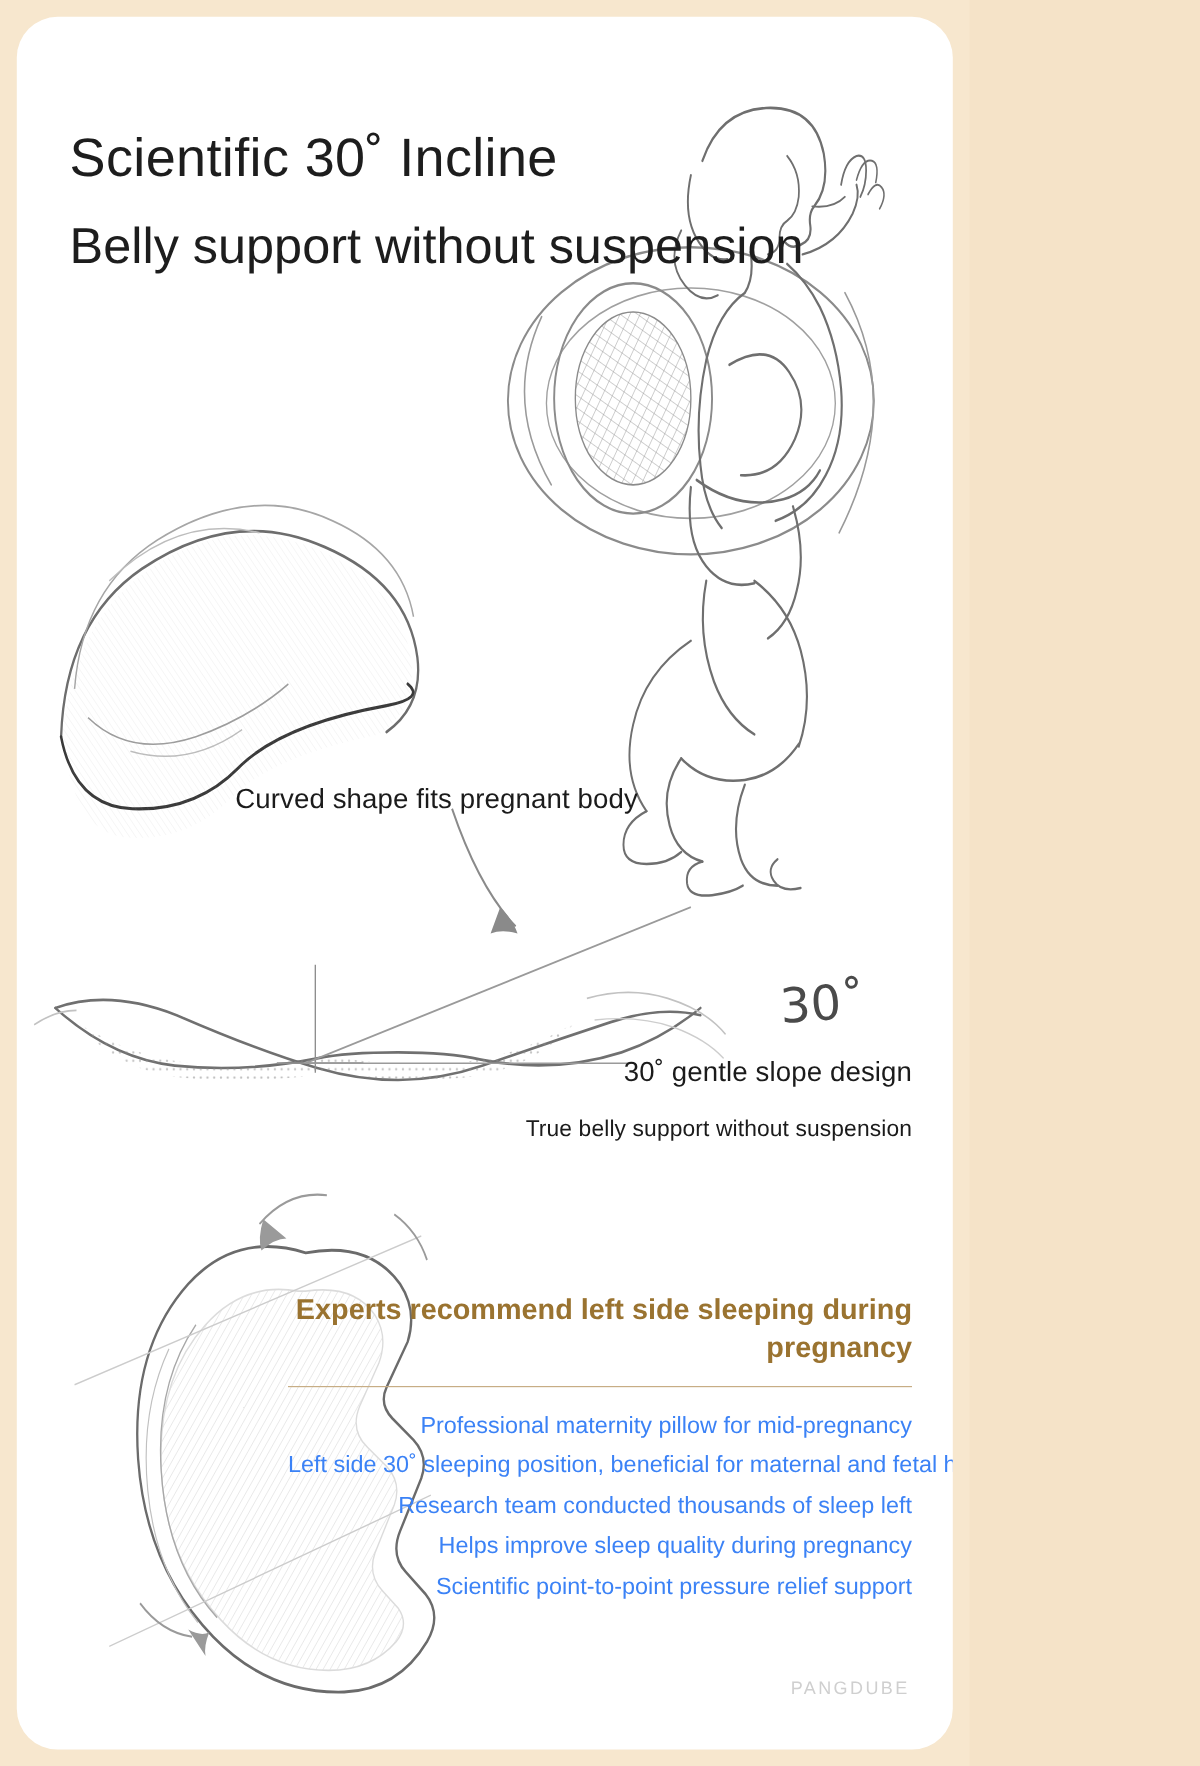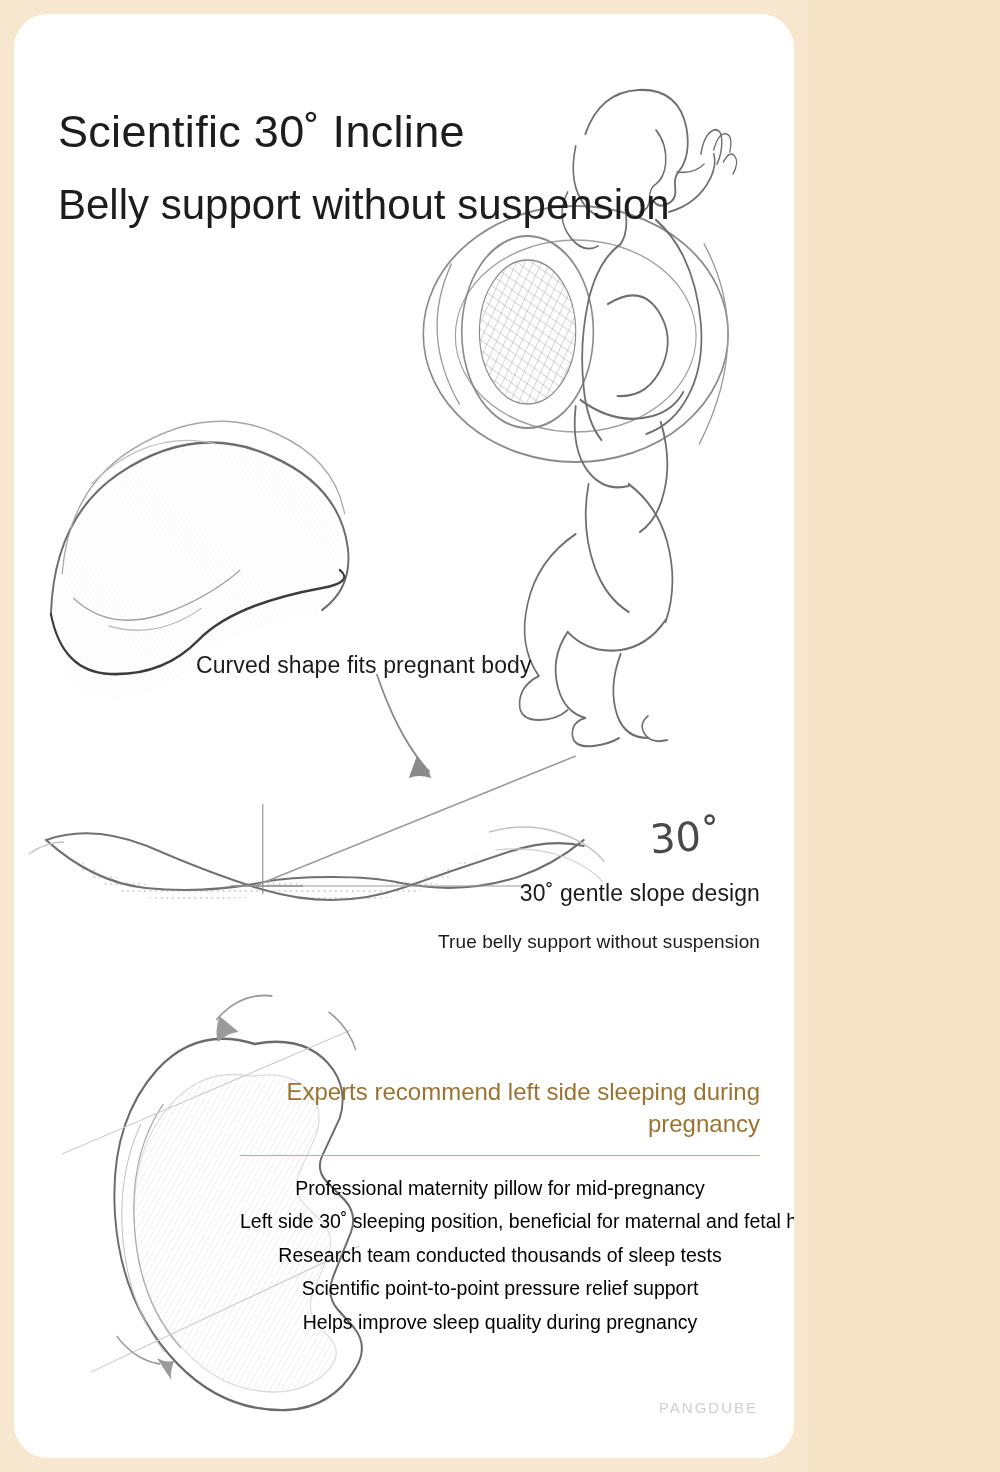--- a/index.html
+++ b/index.html
@@ -71,39 +71,38 @@
     position: absolute;
     right: 34px;
     top: 1062px;
     width: 520px;
     text-align: right;
   }
   .info-title {
     color: #9a7330;
     font-size: 24px;
     line-height: 1.35;
-    font-weight: 400;
+    font-weight: 700;
   }
   .info-rule {
     margin: 14px 0 16px auto;
     height: 1px;
     background: #c7ad85;
     width: 100%;
   }
   .info-list {
     list-style: none;
     margin: 0;
     padding: 0;
   }
   .info-list li {
-    color: #000000;
+    color: #3b82f6;
     font-size: 19.5px;
     line-height: 1.72;
     white-space: nowrap;
-    text-align: center;
   }
 
   .watermark {
     position: absolute;
     right: 36px;
     bottom: 42px;
     color: #cfcfcf;
     font-size: 15px;
     letter-spacing: 2px;
   }
@@ -256,21 +255,21 @@
     <div class="caption cap-slope">30˚ gentle slope design</div>
 
     <div class="caption cap-true">True belly support without suspension</div>
 
     <div class="info-block">
       <div class="info-title">Experts recommend left side sleeping during pregnancy</div>
       <div class="info-rule"></div>
       <ul class="info-list">
         <li>Professional maternity pillow for mid-pregnancy</li>
         <li>Left side 30˚ sleeping position, beneficial for maternal and fetal health</li>
-        <li>Research team conducted thousands of sleep tests</li>
+        <li>Research team conducted thousands of sleep left</li>
+        <li>Helps improve sleep quality during pregnancy</li>
         <li>Scientific point-to-point pressure relief support</li>
-        <li>Helps improve sleep quality during pregnancy</li>
       </ul>
     </div>
 
     <div class="watermark">PANGDUBE</div>
   </div>
 </div>
 
 </body></html>

